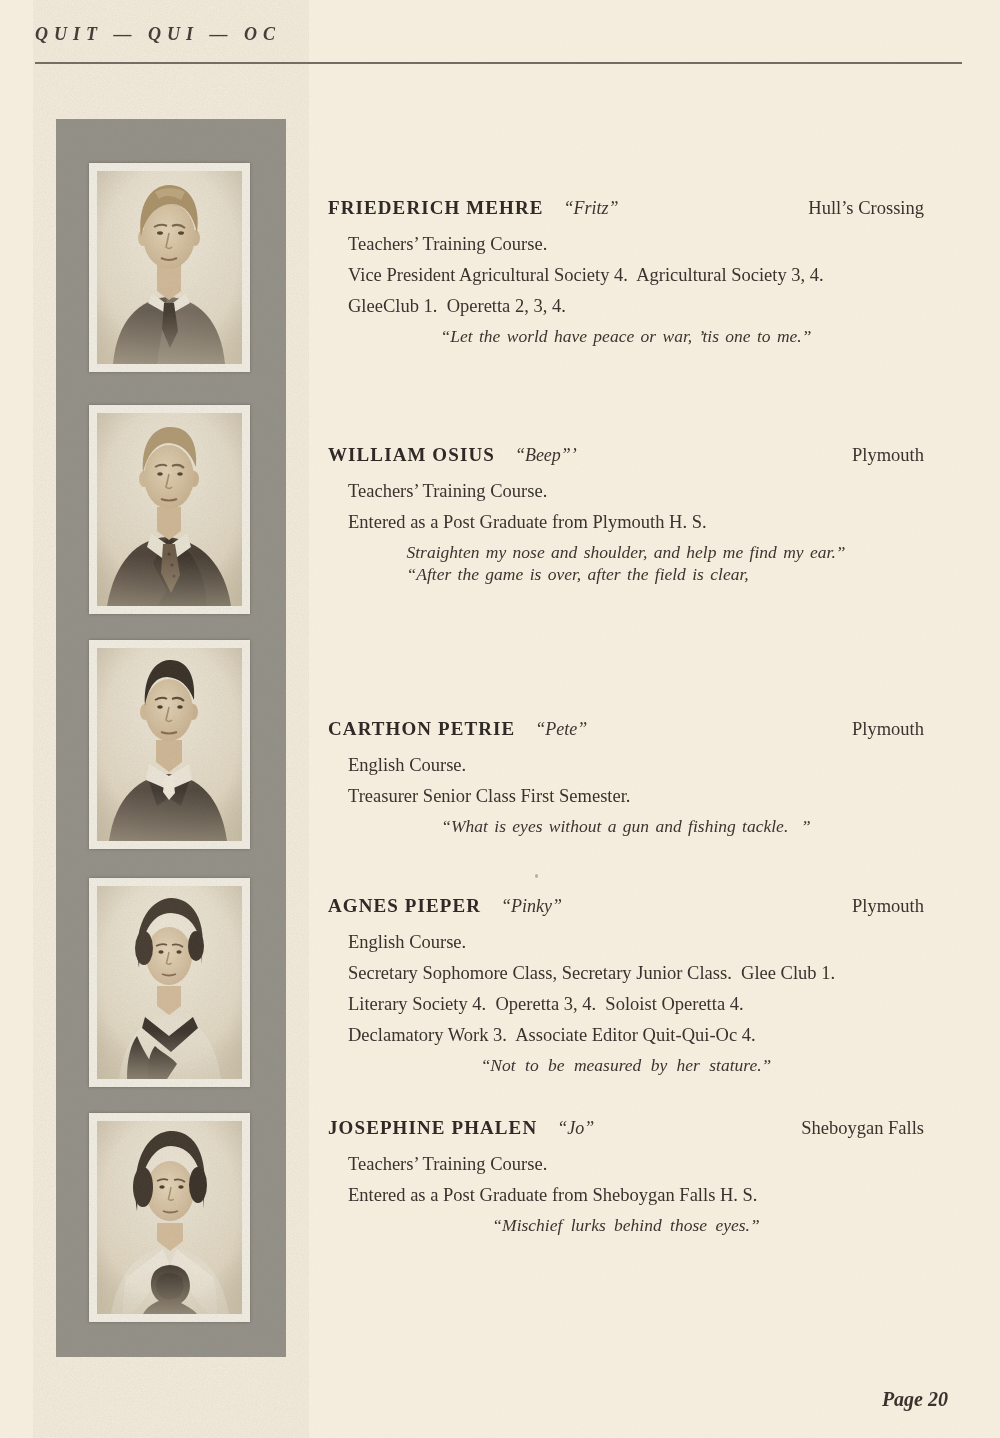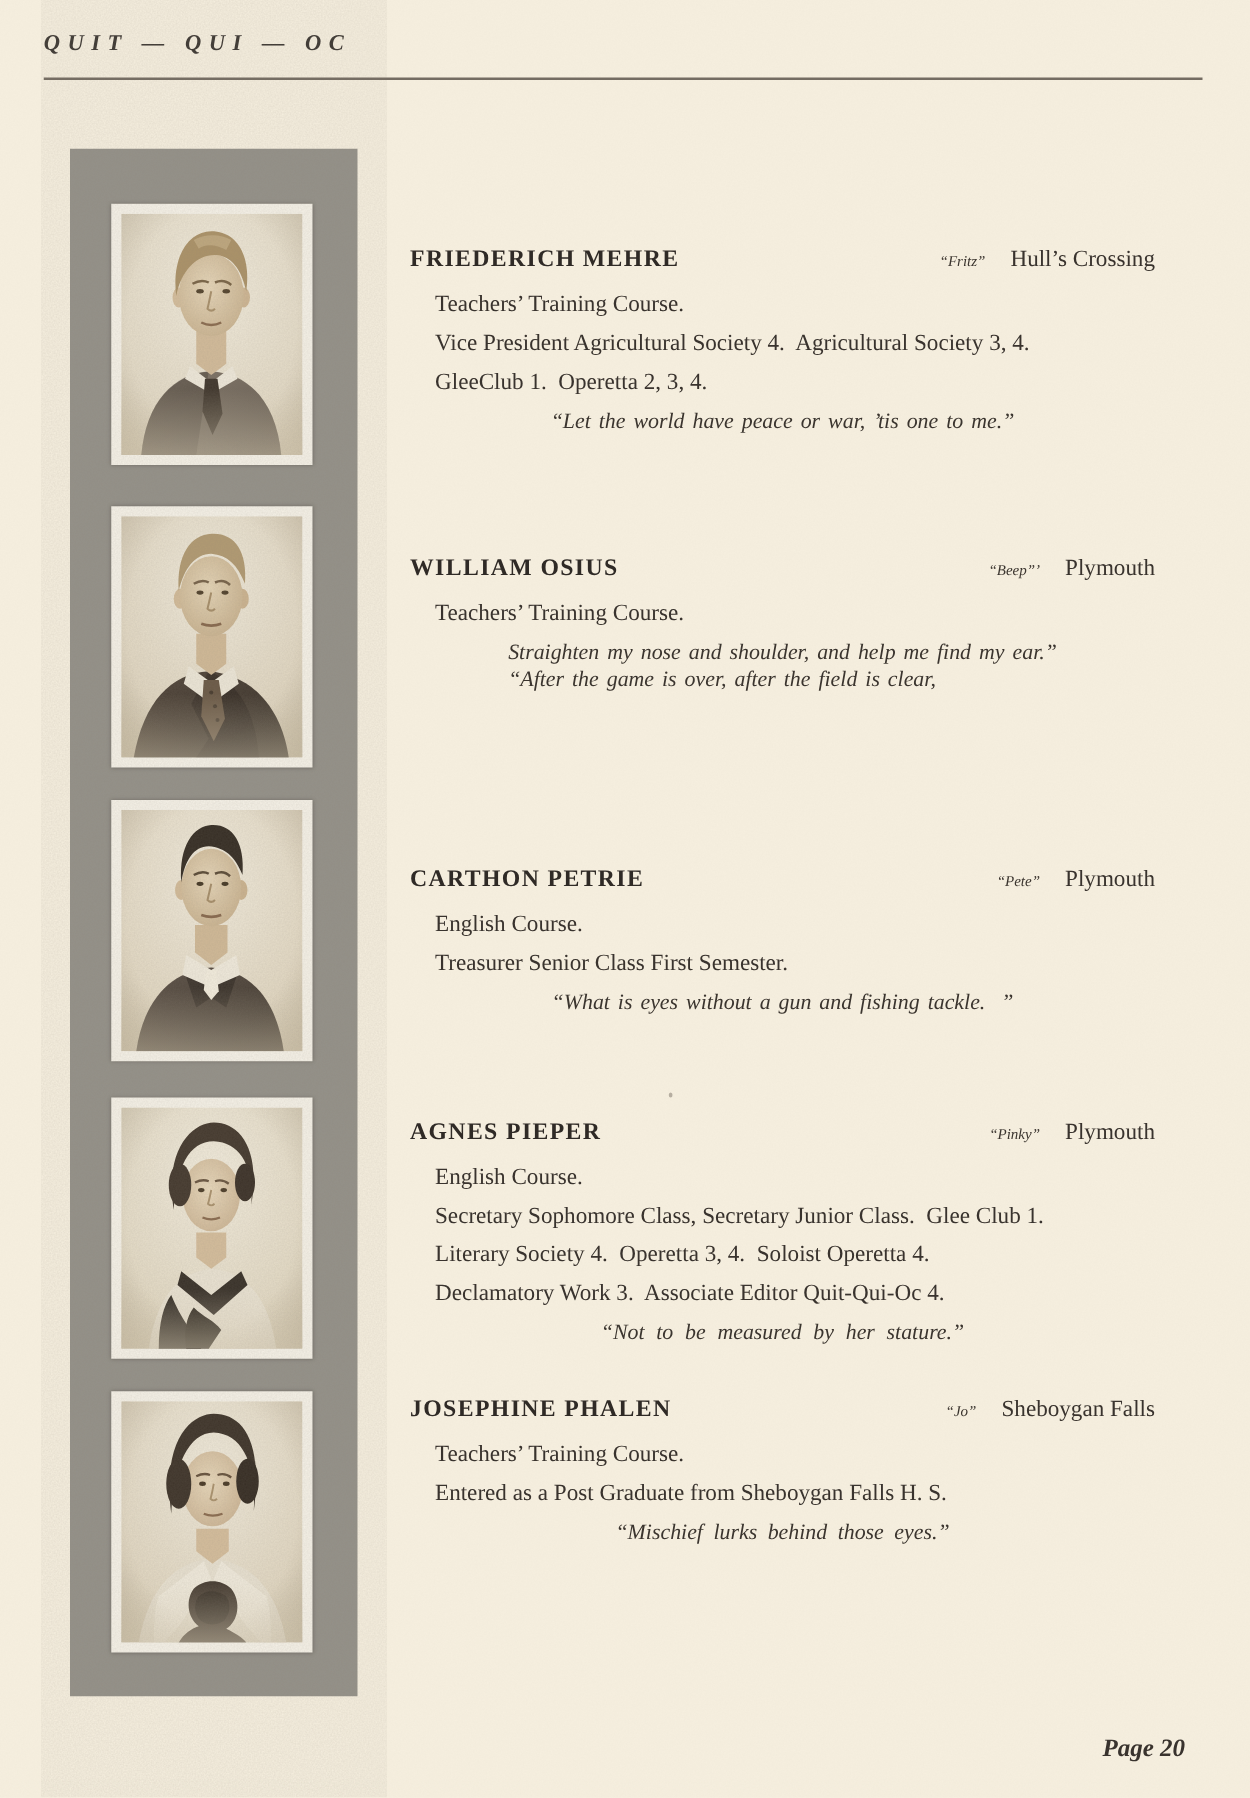--- a/index.html
+++ b/index.html
@@ -30,21 +30,21 @@
   .photo{
     position:absolute;left:33px;width:161px;height:209px;
     background:#f5f1e7;box-sizing:border-box;padding:8px;
     box-shadow:0 0 3px rgba(40,35,28,.35);
   }
   .photo svg{display:block;width:145px;height:193px;}
   
   .entry{position:absolute;left:328px;width:596px;font-size:18.5px;}
   .name-row{display:flex;align-items:baseline;height:22px;margin-bottom:10px;gap:20px;}
   .sname{font-weight:700;font-size:19px;letter-spacing:1.1px;color:#2e2925;white-space:pre;}
-  .nick{flex:1;text-align:right;font-style:italic;font-size:12px;color:#3a342e;white-space:pre;}
+  .nick{flex:1;text-align:left;font-style:italic;font-size:18px;color:#3a342e;white-space:pre;}
   .town{text-align:right;font-size:18.5px;white-space:pre;}
   .details{margin-left:20px;}
   .detail{line-height:31px;white-space:pre;}
   .quote-wrap{text-align:center;margin-top:3px;}
   .quote{display:inline-block;text-align:left;}
   .quote-line{
     font-style:italic;font-size:17.5px;line-height:22px;
     white-space:pre;word-spacing:2px;color:#3a342e;
   }
   .pagenum{
@@ -312,28 +312,29 @@
   </section>
 
   <section class="entry" style="top:444px">
     <div class="name-row">
       <span class="sname">WILLIAM OSIUS</span>
       <span class="nick">“Beep”’</span>
       <span class="town">Plymouth</span>
     </div>
     <div class="details">
       <div class="detail">Teachers’ Training Course.</div>
+      <div class="detail">Entered as a Post Graduate from Plymouth H. S.</div>
     </div>
     <div class="quote-wrap"><div class="quote">
       <div class="quote-line">Straighten my nose and shoulder, and help me find my ear.”</div>
       <div class="quote-line">“After the game is over, after the field is clear,</div>
     </div></div>
   </section>
 
-  <section class="entry" style="top:693px">
+  <section class="entry" style="top:718px">
     <div class="name-row">
       <span class="sname">CARTHON PETRIE</span>
       <span class="nick">“Pete”</span>
       <span class="town">Plymouth</span>
     </div>
     <div class="details">
       <div class="detail">English Course.</div>
       <div class="detail">Treasurer Senior Class First Semester.</div>
     </div>
     <div class="quote-wrap"><div class="quote">

